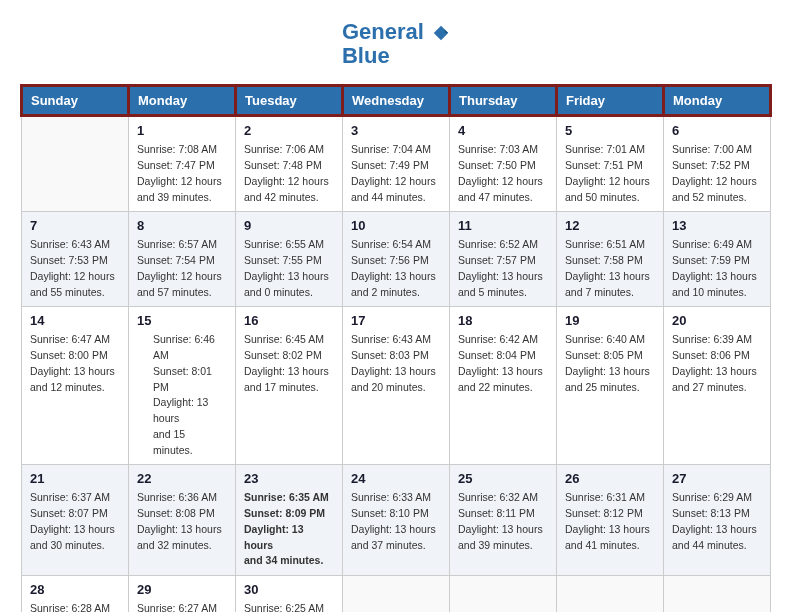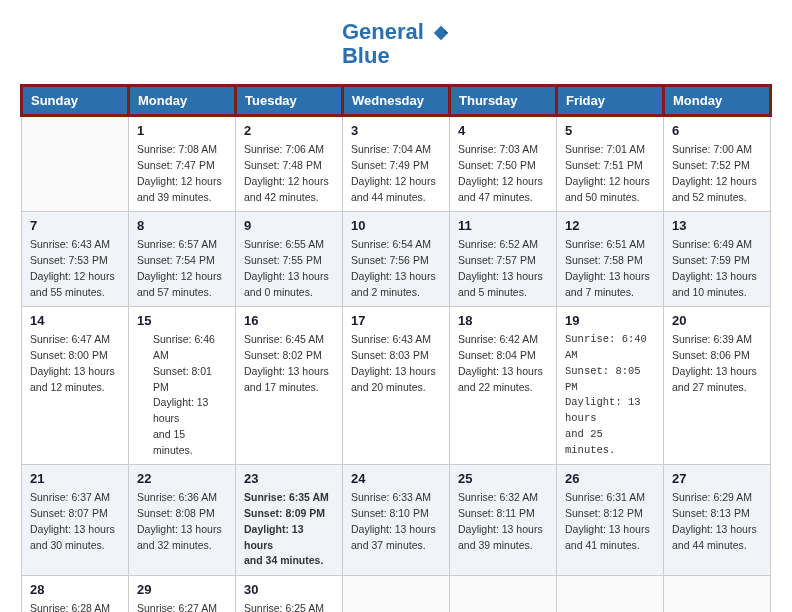--- a/index.html
+++ b/index.html
@@ -252,21 +252,21 @@
         </td>
         <td>
           <span class="day-num">18</span>
           <div class="day-info" style="white-space: pre-line;">Sunrise: 6:42 AM
 Sunset: 8:04 PM
 Daylight: 13 hours
 and 22 minutes.</div>
         </td>
         <td>
           <span class="day-num">19</span>
-          <div class="day-info" style="white-space: pre-line; font-family: Liberation Mono, monospace;">Sunrise: 6:40 AM
+          <div class="day-info" style="white-space: pre-line;">Sunrise: 6:40 AM
 Sunset: 8:05 PM
 Daylight: 13 hours
 and 25 minutes.</div>
         </td>
         <td>
           <span class="day-num">20</span>
           <div class="day-info" style="white-space: pre-line;">Sunrise: 6:39 AM
 Sunset: 8:06 PM
 Daylight: 13 hours
 and 27 minutes.</div>

